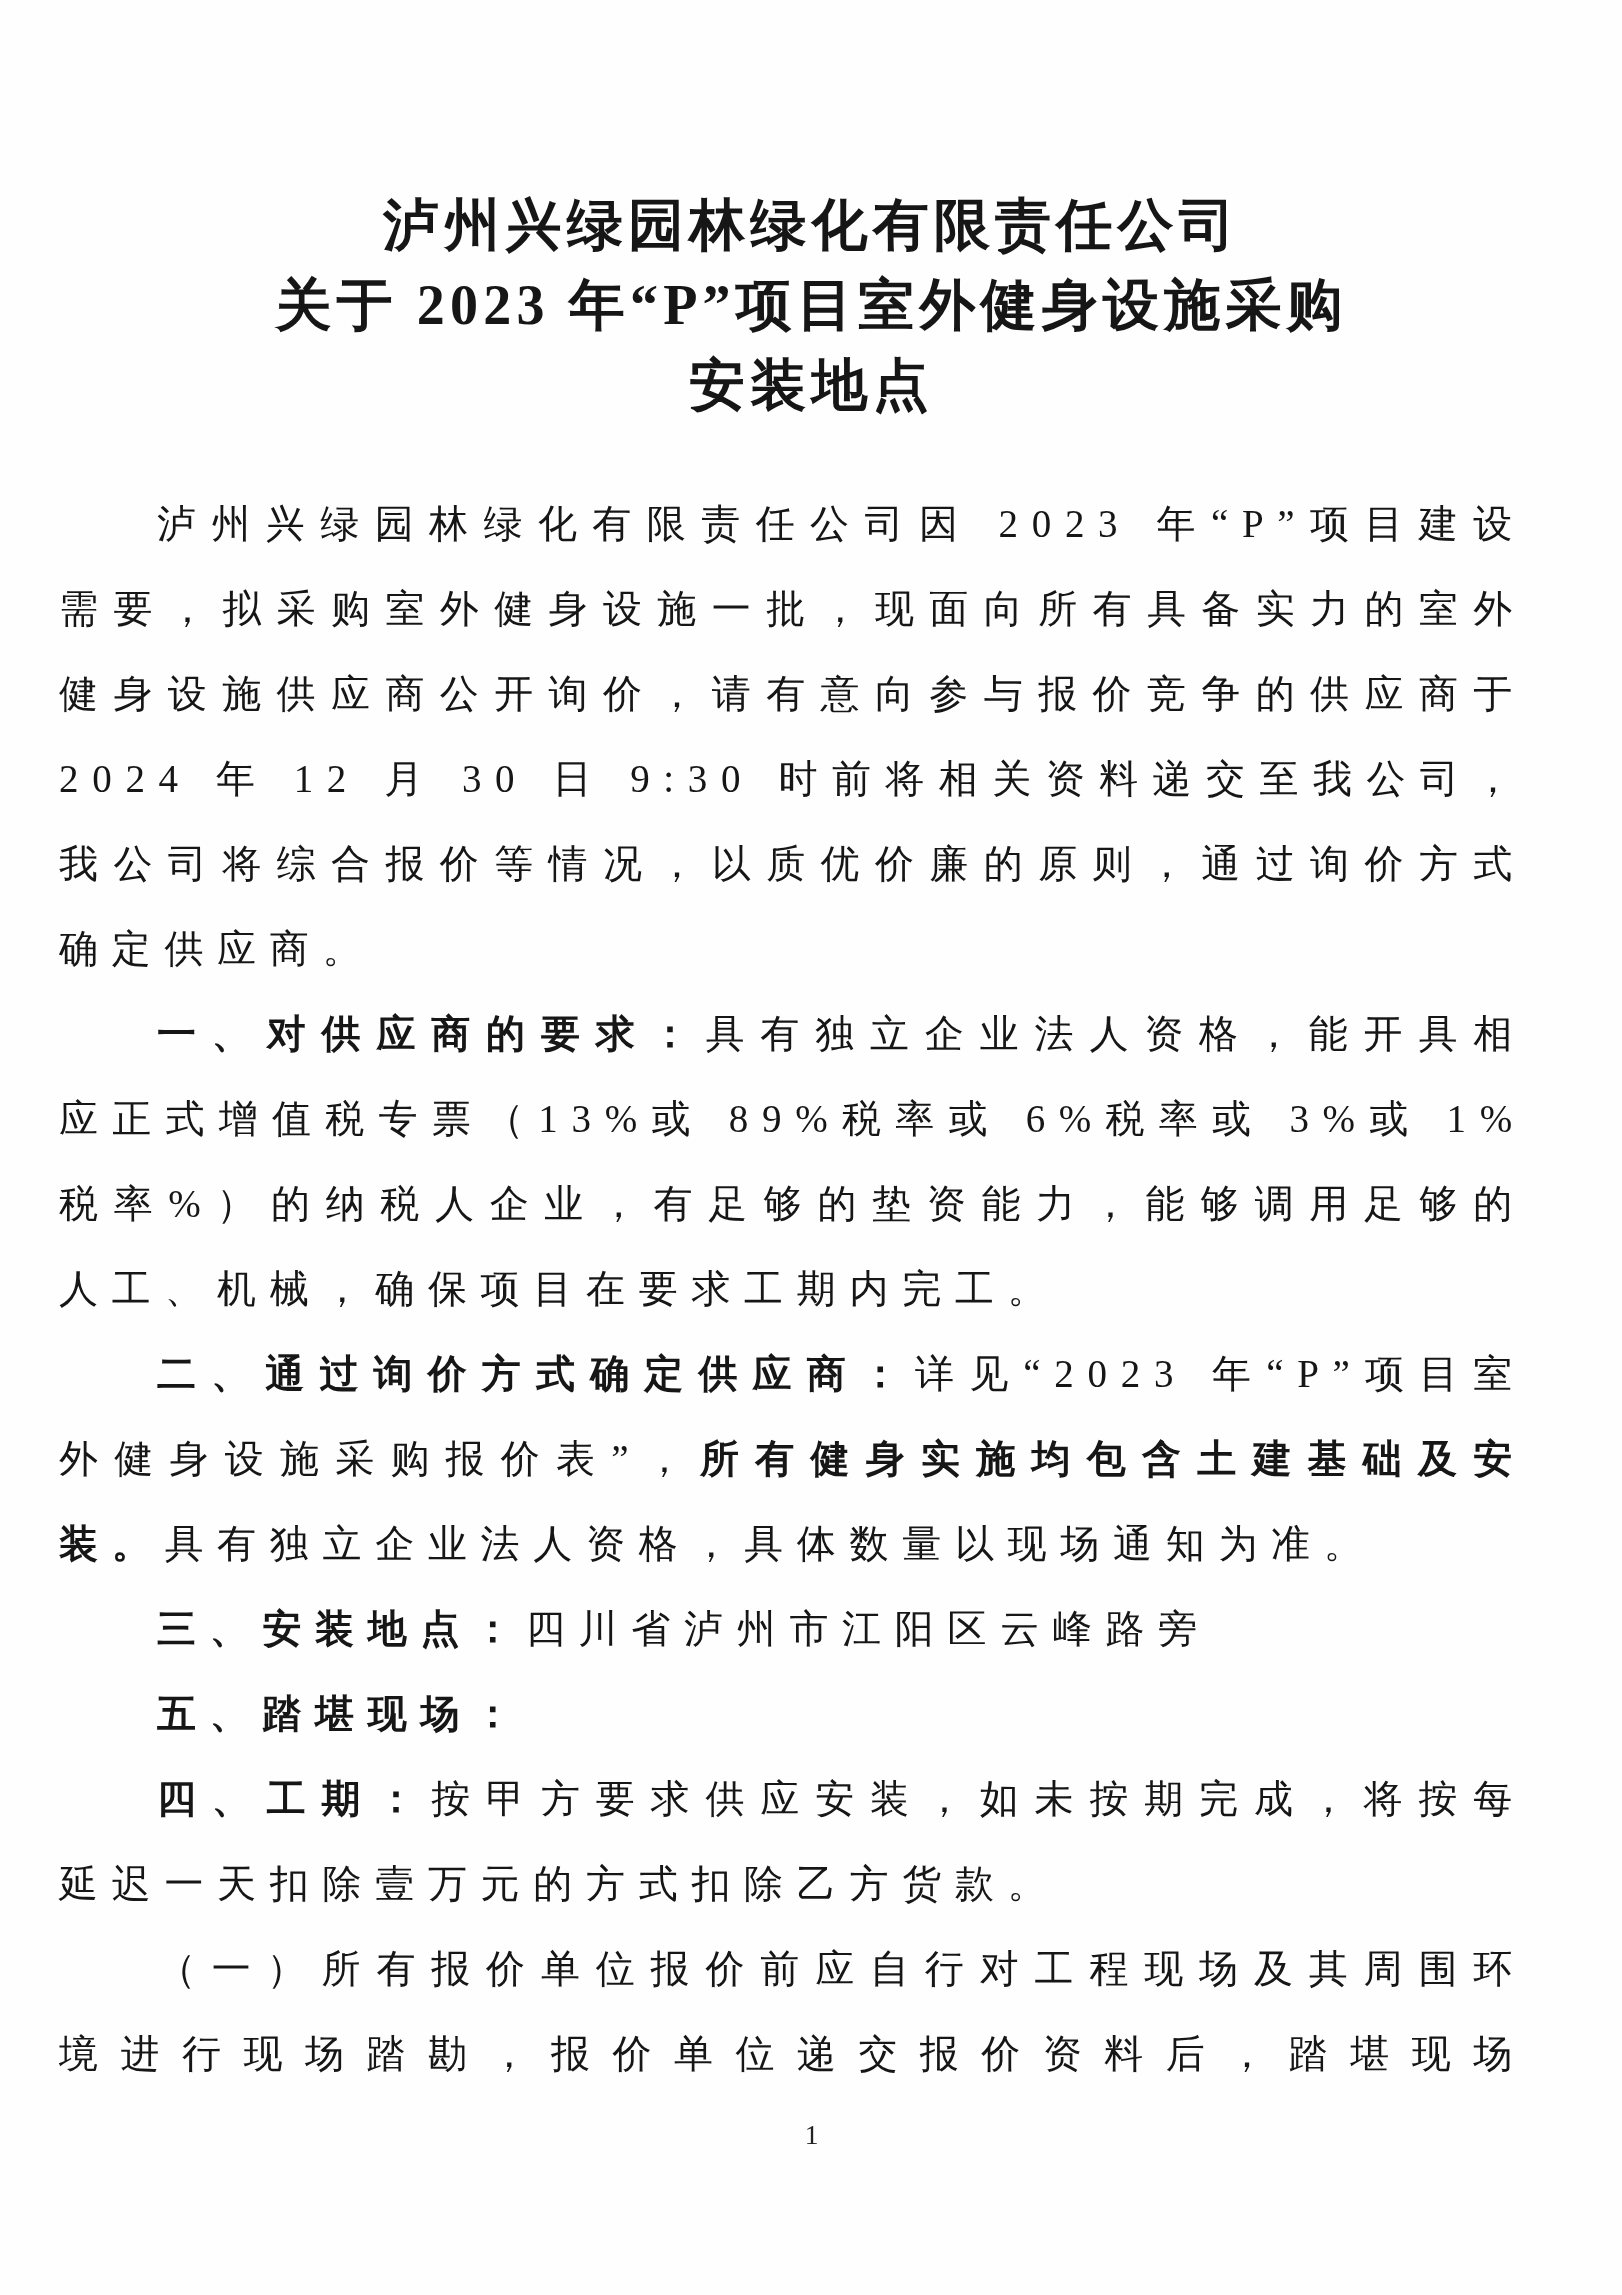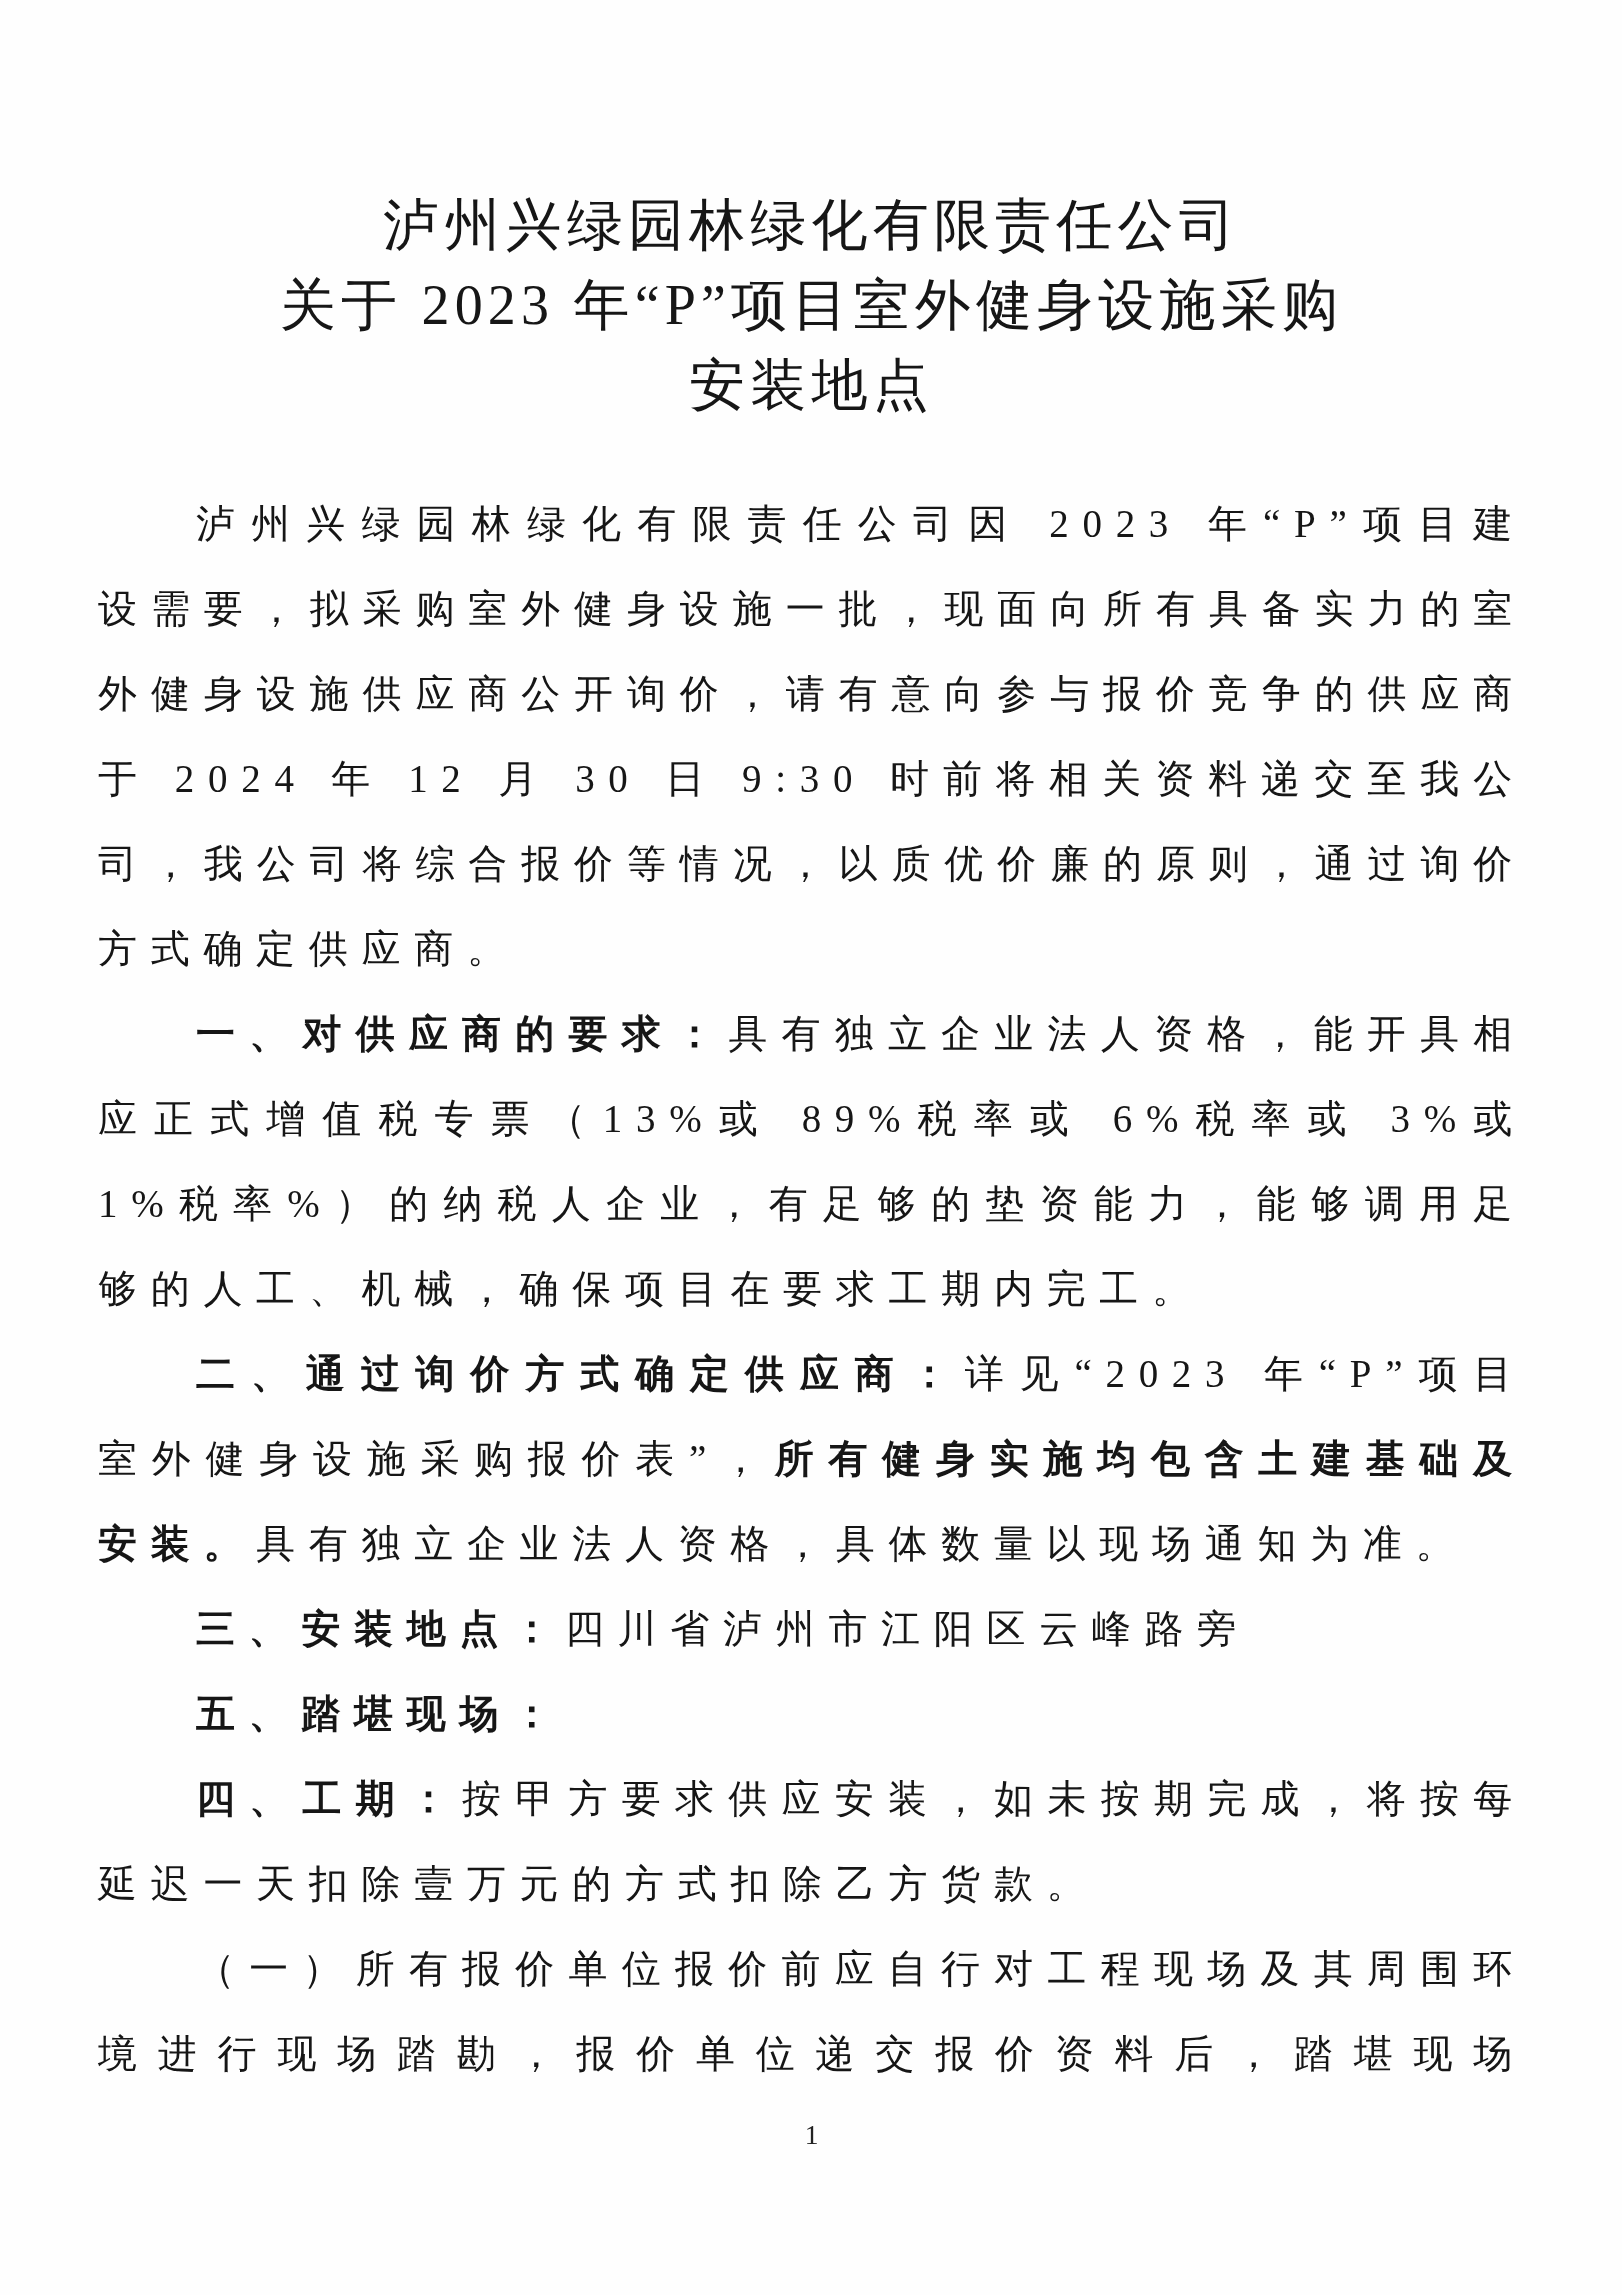--- a/index.html
+++ b/index.html
@@ -15,29 +15,29 @@
       overflow: hidden;
       font-family: "Liberation Serif", "DejaVu Serif", serif;
       color: #161616;
     }
     .doc-title {
       margin: 0;
       padding-top: 185px;
       text-align: center;
       font-size: 56px;
       line-height: 80px;
-      font-weight: normal;
+      font-weight: bold;
       letter-spacing: 5.2px;
     }
     .title-line {
       display: block;
       white-space: nowrap;
     }
     .doc-body {
-      margin: 56px 97px 0 98px;
+      margin: 56px 97px 0 59px;
     }
     .doc-body p {
       margin: 0;
       font-size: 39px;
       line-height: 85px;
       letter-spacing: 13.7px;
       text-align: justify;
       text-indent: 98px;
       word-break: break-all;
     }

